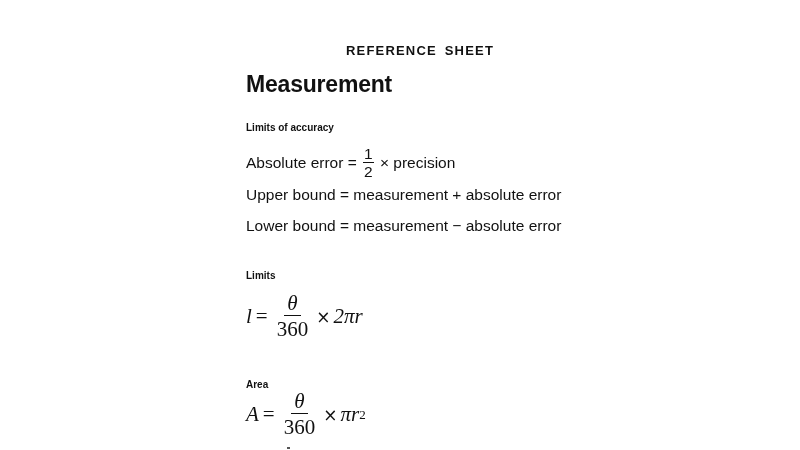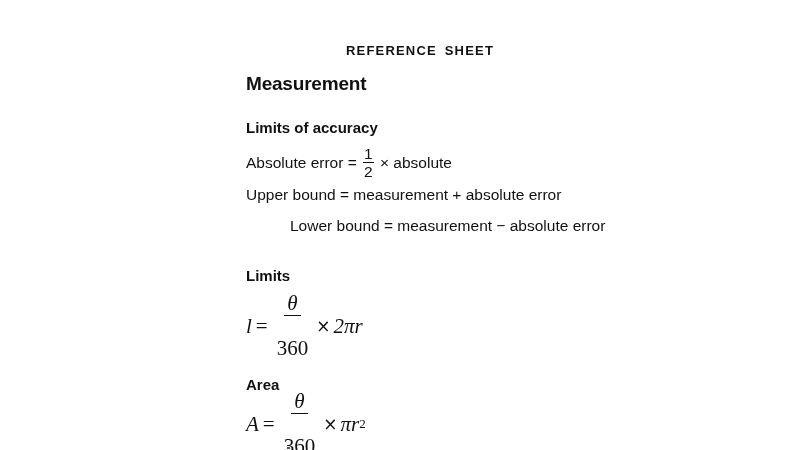--- a/index.html
+++ b/index.html
@@ -24,28 +24,28 @@
       font-weight: bold;
       font-size: 13px;
       letter-spacing: 1.2px;
       word-spacing: 3px;
       line-height: 16px;
     }
     .section-title {
       left: 246px;
       top: 72px;
       font-weight: bold;
-      font-size: 19px;
+      font-size: 23px;
       line-height: 24px;
       letter-spacing: -0.2px;
     }
     .subhead {
       left: 246px;
       font-weight: bold;
-      font-size: 15px;
+      font-size: 10px;
       line-height: 18px;
     }
     .text-line {
       left: 246px;
       font-size: 15.5px;
       line-height: 20px;
       white-space: nowrap;
     }
     .frac-inline {
       display: inline-block;
@@ -81,21 +81,20 @@
     }
     .frac .num {
       font-style: italic;
       border-bottom: 1.4px solid #111;
       padding: 0 3px;
       line-height: 24px;
     }
     .frac .den {
       line-height: 26px;
       padding: 0 3px;
-      margin-top: 19px;
     }
     .times { font-family: "DejaVu Sans", sans-serif; font-size: 17px; margin: 0 3px; }
     sup.pow { font-size: 13px; vertical-align: 9px; font-style: normal; }
     .cutoff-mark {
       left: 287px;
       top: 447px;
       width: 3px;
       height: 2px;
       background: #555;
     }
@@ -108,26 +107,26 @@
 <div class="abs section-title">Measurement</div>
 
 <div class="abs subhead" style="top:119px;">Limits of accuracy</div>
 
 <div class="abs text-line" style="top:146px;">
   <span>Absolute error =</span>
   <span class="frac-inline">
     <span class="num">1</span>
     <span class="den">2</span>
   </span>
-  <span>× absolute</span>
+  <span>× precision</span>
 </div>
 
 <div class="abs text-line" style="top:185px;text-align:center;">Upper bound = measurement + absolute error</div>
 
-<div class="abs text-line" style="top:216px;margin-left:44px;">Lower bound = measurement − absolute error</div>
+<div class="abs text-line" style="top:216px;">Lower bound = measurement − absolute error</div>
 
 <div class="abs subhead" style="top:267px;">Limits</div>
 
 <div class="abs math" style="top:291px;">
   <span class="it">l</span>
   <span class="op">=</span>
   <span class="frac">
     <span class="num">θ</span>
     <span class="den">360</span>
   </span>

